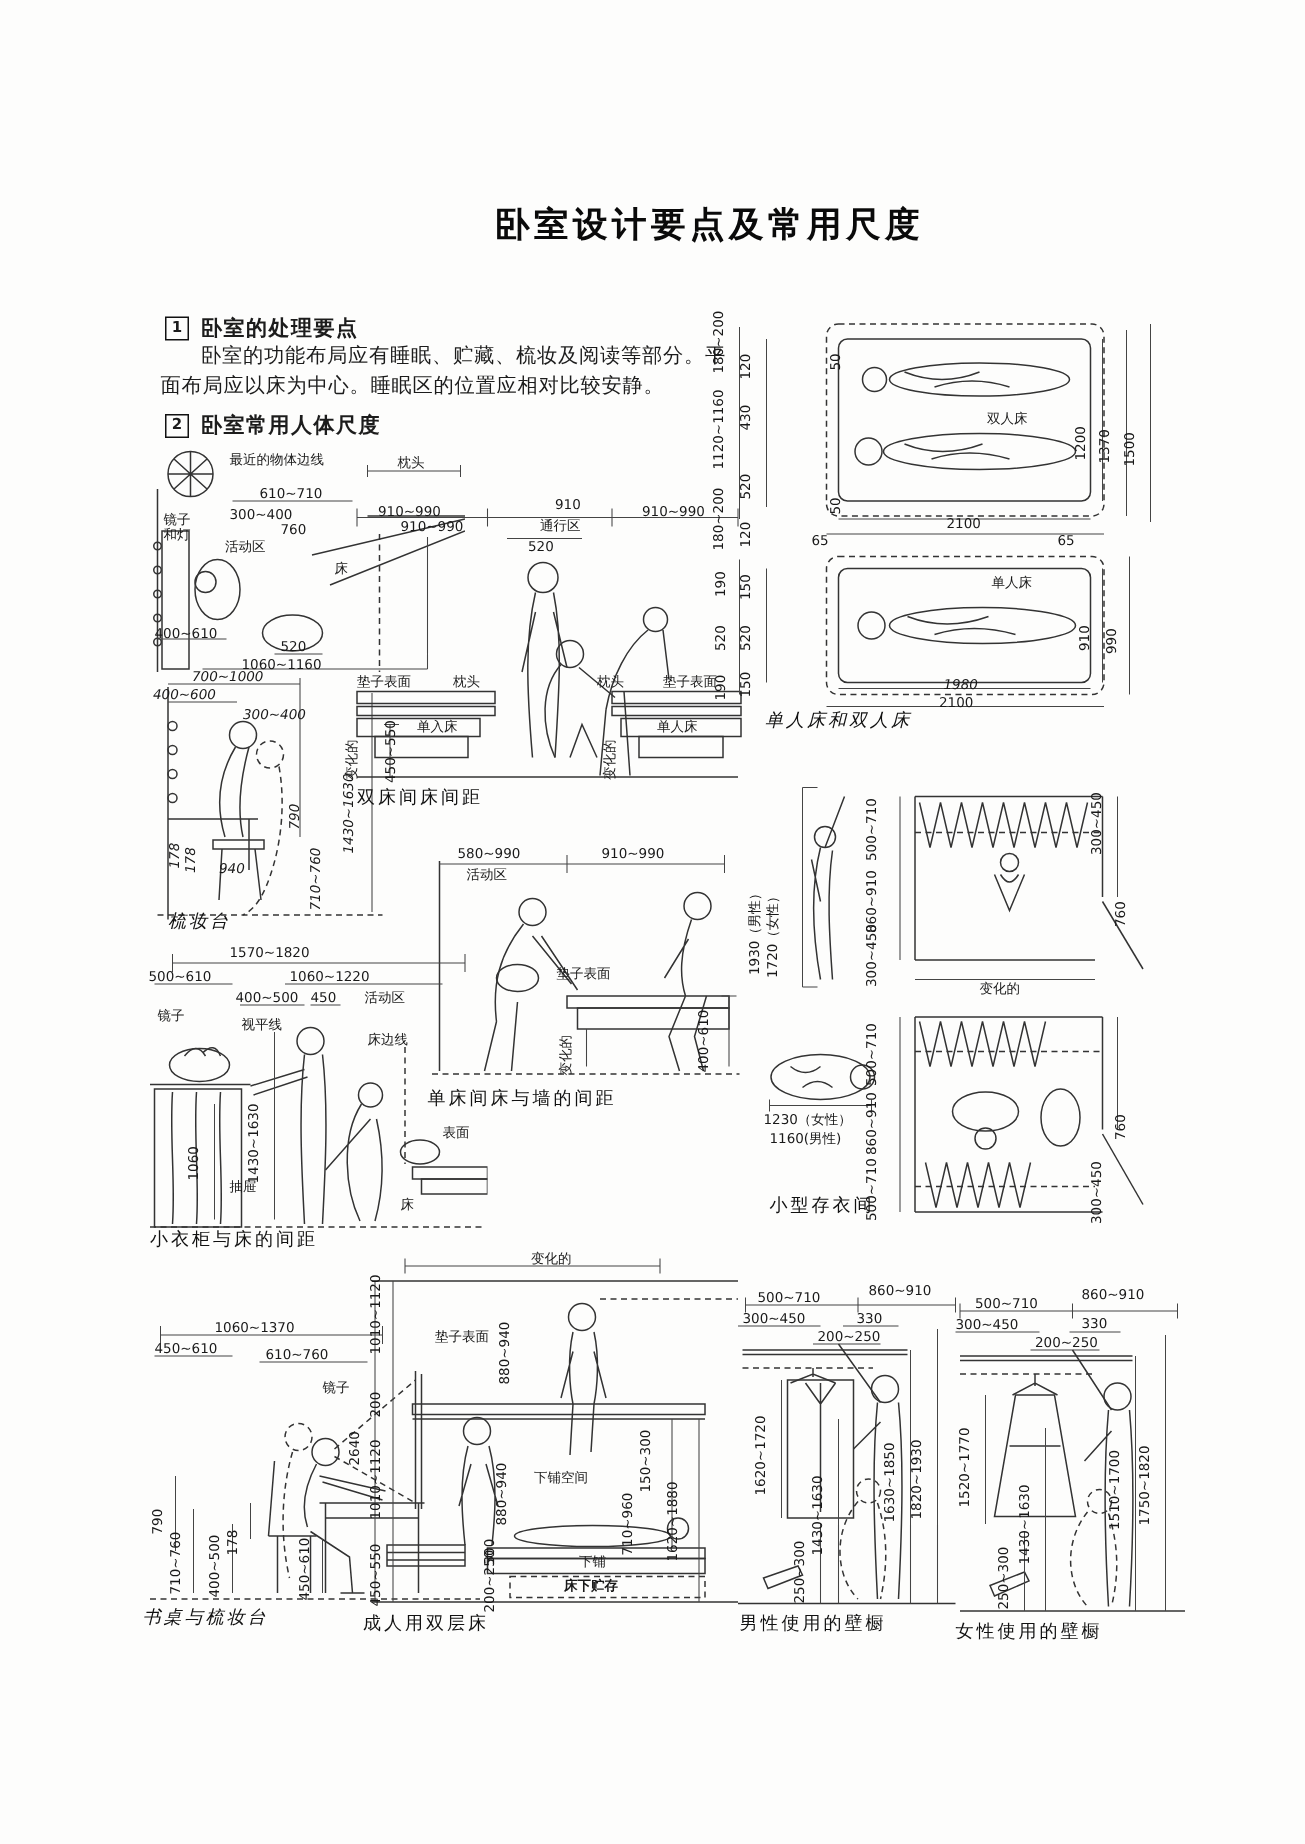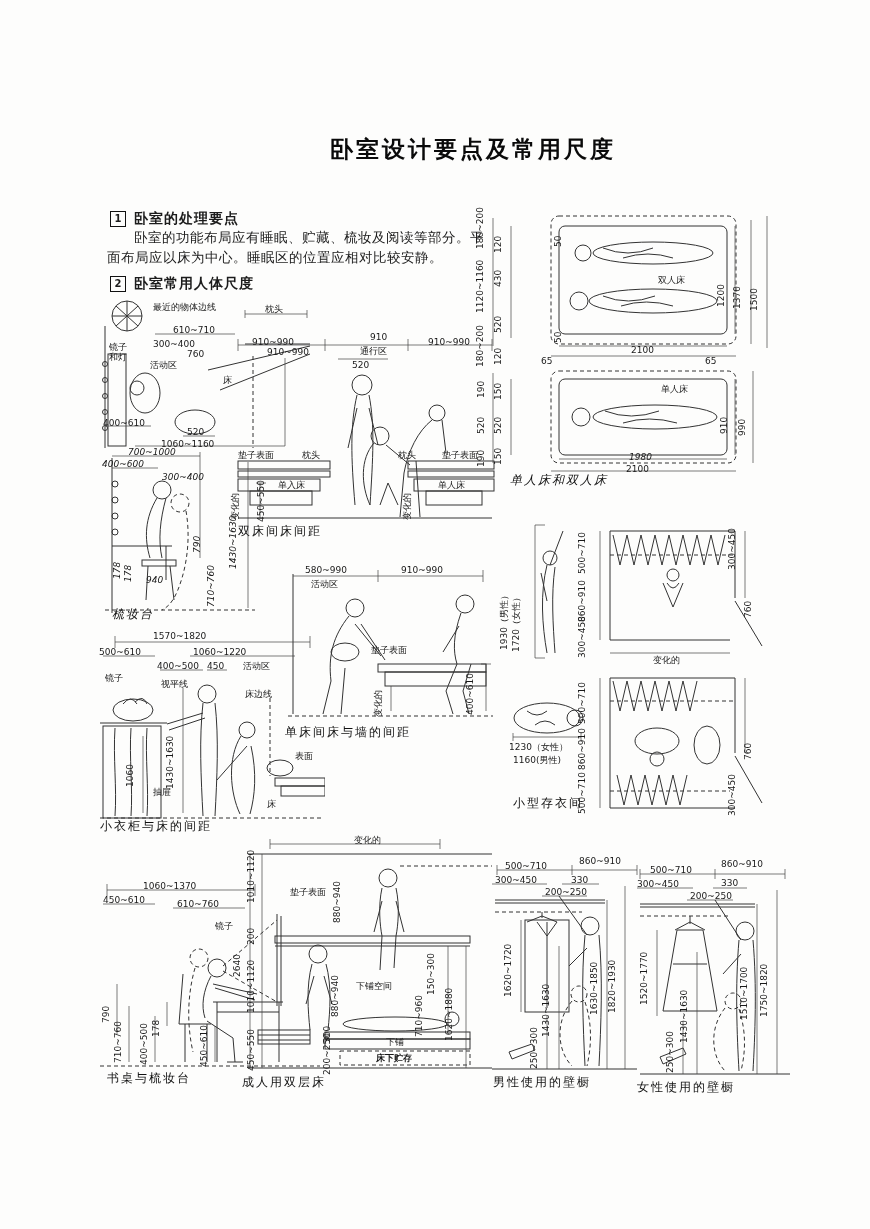--- a/index.html
+++ b/index.html
@@ -309,21 +309,21 @@
     </svg>
     <span class="L" style="left:48px;top:6px;">1060~1370</span>
     <span class="L" style="left:8px;top:20px;">450~610</span>
     <span class="L" style="left:82px;top:24px;">610~760</span>
     <span class="L" style="left:120px;top:46px;">镜子</span>
     <span class="L V" style="left:16px;top:138px;">790</span>
     <span class="L V" style="left:28px;top:178px;">710~760</span>
     <span class="L V" style="left:54px;top:180px;">400~500</span>
     <span class="L V" style="left:66px;top:152px;">178</span>
     <span class="L V" style="left:114px;top:182px;">450~610</span>
-    <span class="cap" style="left:12px;top:194px;">书桌与梳妆台</span>
+    <span class="cap" style="left:0;top:194px;font-style:italic;">书桌与梳妆台</span>
   </div>
 
   <div class="diagram" style="left:240px;top:836px;width:260px;height:248px;">
     <svg width="260" height="248">
       <path class="dim" d="M30,8 H200 M30,3 V13 M200,3 V13"></path>
       <line class="sk" x1="8" y1="18" x2="252" y2="18"></line>
       <path class="skd" d="M160,30 H252"></path>
       <rect class="sk" x="35" y="100" width="195" height="7"></rect>
       <line class="sk" x1="35" y1="110" x2="230" y2="110"></line>
       <circle class="sk" cx="148" cy="42" r="9"></circle>

